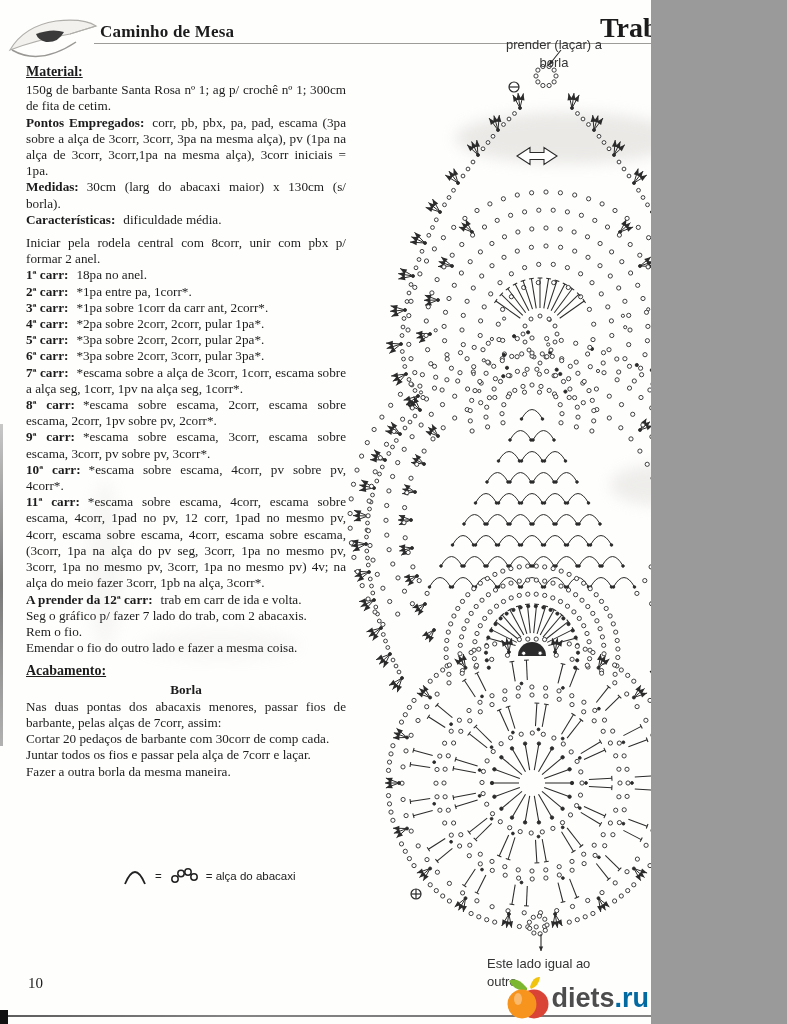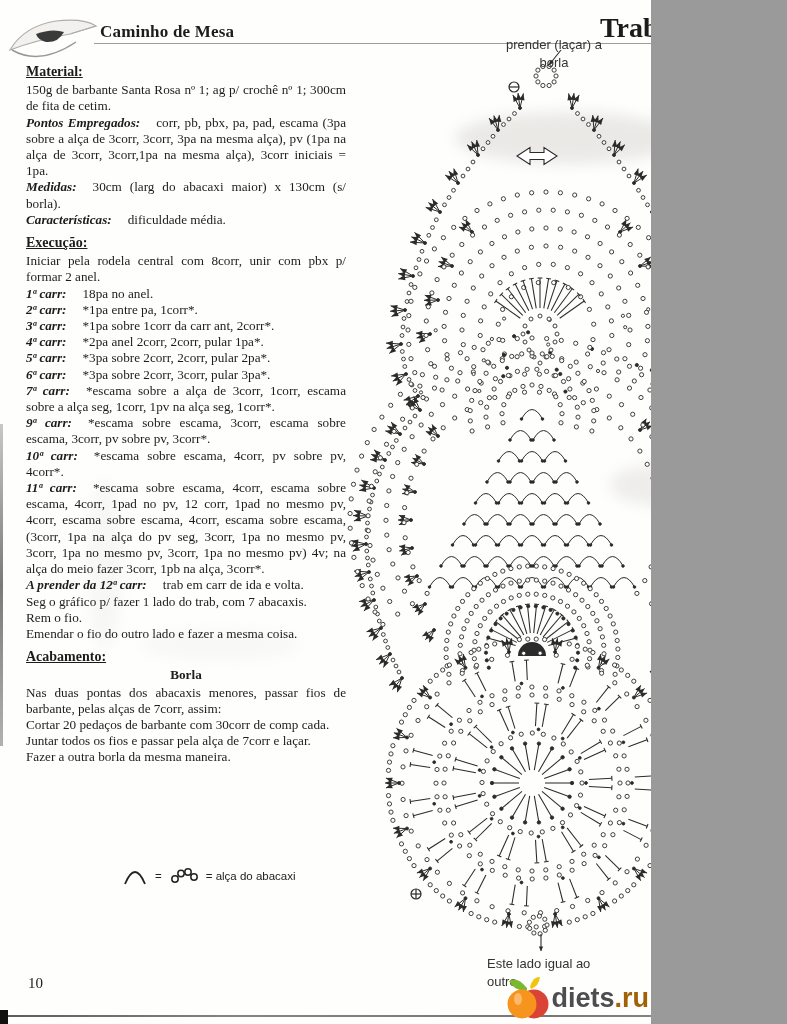--- a/index.html
+++ b/index.html
@@ -10,39 +10,39 @@
   .logo{position:absolute;left:6px;top:10px;}
   .brand{position:absolute;left:100px;top:22px;font-size:17px;font-weight:bold;letter-spacing:.2px;}
   .head-rule{position:absolute;left:94px;top:43px;width:608px;height:1px;background:#9e9c98;}
   .work-title{position:absolute;left:600px;top:12px;width:180px;font-size:28px;font-weight:bold;text-align:left;}
   
   .article{position:absolute;left:26px;top:64px;width:320px;font-size:13.2px;line-height:16.2px;text-align:justify;}
   .sec-heading{font-weight:bold;text-decoration:underline;font-size:14px;margin:0 0 2px 0;}
   .sec{margin-bottom:7px;}
   .sub-heading{text-align:center;font-weight:bold;margin:1px 0;}
   .para{margin:0;}
-  .para b[data-bind]:not(:empty){margin-right:16px;font-style:italic;}
+  .para b[data-bind]:not(:empty){margin-right:8px;}
   
   .legend{position:absolute;left:122px;top:866px;display:flex;align-items:center;gap:7px;
           font-family:"Liberation Sans",sans-serif;font-size:11.5px;color:#222;}
   
   .diagram-svg{position:absolute;left:340px;top:30px;}
   .diag-label{position:absolute;font-family:"Liberation Sans",sans-serif;font-size:13px;color:#333;line-height:1.35;}
   #lbl-top{left:494px;top:36px;width:120px;text-align:center;}
   #lbl-side{left:660px;top:690px;text-align:left;}
   #lbl-bottom{left:487px;top:955px;width:116px;}
   
   .page-number{position:absolute;left:28px;top:968px;font-size:15px;margin-top:7px;}
   .bottom-rule{position:absolute;left:0;top:1015px;width:787px;height:2px;background:linear-gradient(90deg,#333,#666 30%,#555 70%,#777);opacity:.8;}
   .corner-mark{position:absolute;left:0;top:1010px;width:8px;height:14px;background:#111;}
   .edge-mark{position:absolute;left:0;top:424px;width:3px;height:322px;background:linear-gradient(#aaa,#333,#888);opacity:.65;}
   .watermark{position:absolute;right:2px;top:974px;display:flex;align-items:center;}
   .wm-text{font-family:"Liberation Sans",sans-serif;font-weight:bold;font-size:27px;color:#4d4d4d;
            text-shadow:-1px -1px 0 #fff,1px -1px 0 #fff,-1px 1px 0 #fff,1px 1px 0 #fff,0 0 4px #fff;}
-  .wm-tld{color:#a16207;}
+  .wm-tld{color:#0369a1;}
   
   .smudge{position:absolute;background:#c6c3bd;border-radius:50%;filter:blur(7px);}
 </style>
 </head>
 <body>
 
 <div class="page">
 
   <div class="smudge" style="left:455px;top:112px;width:225px;height:52px;opacity:.35;"></div>
   <div class="smudge" style="left:610px;top:465px;width:90px;height:40px;opacity:.28;"></div>
@@ -68,48 +68,48 @@
     <p class="para"><b data-bind="sections.0.paragraphs.0.bold"></b><span data-bind="sections.0.paragraphs.0.text">150g de barbante Santa Rosa nº 1; ag p/ crochê nº 1; 300cm de fita de cetim.</span></p>
 
     <p class="para"><b data-bind="sections.0.paragraphs.1.bold">Pontos Empregados:</b><span data-bind="sections.0.paragraphs.1.text">corr, pb, pbx, pa, pad, escama (3pa sobre a alça de 3corr, 3corr, 3pa na mesma alça), pv (1pa na alça de 3corr, 3corr,1pa na mesma alça), 3corr iniciais = 1pa.</span></p>
 
     <p class="para"><b data-bind="sections.0.paragraphs.2.bold">Medidas:</b><span data-bind="sections.0.paragraphs.2.text">30cm (larg do abacaxi maior) x 130cm (s/ borla).</span></p>
 
     <p class="para"><b data-bind="sections.0.paragraphs.3.bold">Características:</b><span data-bind="sections.0.paragraphs.3.text">dificuldade média.</span></p>
   </div>
     </div>
     <div class="sec">
-      <p class="sec-heading" data-bind="sections.1.heading">Execução:</p>
       <div>
     <p class="para"><b data-bind="sections.1.paragraphs.0.bold"></b><span data-bind="sections.1.paragraphs.0.text">Iniciar pela rodela central com 8corr, unir com pbx p/ formar 2 anel.</span></p>
 
     <p class="para"><b data-bind="sections.1.paragraphs.1.bold">1ª carr:</b><span data-bind="sections.1.paragraphs.1.text">18pa no anel.</span></p>
 
     <p class="para"><b data-bind="sections.1.paragraphs.2.bold">2ª carr:</b><span data-bind="sections.1.paragraphs.2.text">*1pa entre pa, 1corr*.</span></p>
 
     <p class="para"><b data-bind="sections.1.paragraphs.3.bold">3ª carr:</b><span data-bind="sections.1.paragraphs.3.text">*1pa sobre 1corr da carr ant, 2corr*.</span></p>
 
-    <p class="para"><b data-bind="sections.1.paragraphs.4.bold">4ª carr:</b><span data-bind="sections.1.paragraphs.4.text">*2pa anel 2corr, 2corr, pular 1pa*.</span></p>
+    <p class="para"><b data-bind="sections.1.paragraphs.4.bold">4ª carr:</b><span data-bind="sections.1.paragraphs.4.text">*2pa sobre 2corr, 2corr, pular 1pa*.</span></p>
 
     <p class="para"><b data-bind="sections.1.paragraphs.5.bold">5ª carr:</b><span data-bind="sections.1.paragraphs.5.text">*3pa sobre 2corr, 2corr, pular 2pa*.</span></p>
 
     <p class="para"><b data-bind="sections.1.paragraphs.6.bold">6ª carr:</b><span data-bind="sections.1.paragraphs.6.text">*3pa sobre 2corr, 3corr, pular 3pa*.</span></p>
 
     <p class="para"><b data-bind="sections.1.paragraphs.7.bold">7ª carr:</b><span data-bind="sections.1.paragraphs.7.text">*escama sobre a alça de 3corr, 1corr, escama sobre a alça seg, 1corr, 1pv na alça seg, 1corr*.</span></p>
 
+    <p class="para"><b data-bind="sections.1.paragraphs.8.bold">8ª carr:</b><span data-bind="sections.1.paragraphs.8.text">*escama sobre escama, 2corr, escama sobre escama, 2corr, 1pv sobre pv, 2corr*.</span></p>
 
     <p class="para"><b data-bind="sections.1.paragraphs.9.bold">9ª carr:</b><span data-bind="sections.1.paragraphs.9.text">*escama sobre escama, 3corr, escama sobre escama, 3corr, pv sobre pv, 3corr*.</span></p>
 
     <p class="para"><b data-bind="sections.1.paragraphs.10.bold">10ª carr:</b><span data-bind="sections.1.paragraphs.10.text">*escama sobre escama, 4corr, pv sobre pv, 4corr*.</span></p>
 
     <p class="para"><b data-bind="sections.1.paragraphs.11.bold">11ª carr:</b><span data-bind="sections.1.paragraphs.11.text">*escama sobre escama, 4corr, escama sobre escama, 4corr, 1pad no pv, 12 corr, 1pad no mesmo pv, 4corr, escama sobre escama, 4corr, escama sobre escama, (3corr, 1pa na alça do pv seg, 3corr, 1pa no mesmo pv, 3corr, 1pa no mesmo pv, 3corr, 1pa no mesmo pv) 4v; na alça do meio fazer 3corr, 1pb na alça, 3corr*.</span></p>
 
     <p class="para"><b data-bind="sections.1.paragraphs.12.bold">A prender da 12ª carr:</b><span data-bind="sections.1.paragraphs.12.text">trab em carr de ida e volta.</span></p>
 
-    <p class="para"><b data-bind="sections.1.paragraphs.13.bold"></b><span data-bind="sections.1.paragraphs.13.text">Seg o gráfico p/ fazer 1 lado do trab, com 7 abacaxis.</span></p>
+    <p class="para"><b data-bind="sections.1.paragraphs.13.bold"></b><span data-bind="sections.1.paragraphs.13.text">Seg o gráfico p/ fazer 7 lado do trab, com 2 abacaxis.</span></p>
 
     <p class="para"><b data-bind="sections.1.paragraphs.14.bold"></b><span data-bind="sections.1.paragraphs.14.text">Rem o fio.</span></p>
 
     <p class="para"><b data-bind="sections.1.paragraphs.15.bold"></b><span data-bind="sections.1.paragraphs.15.text">Emendar o fio do outro lado e fazer a mesma coisa.</span></p>
   </div>
     </div>
     <div class="sec">
       <p class="sec-heading" data-bind="sections.2.heading">Acabamento:</p>
       <p class="sub-heading" data-bind="sections.2.subheading">Borla</p>
       <div>

